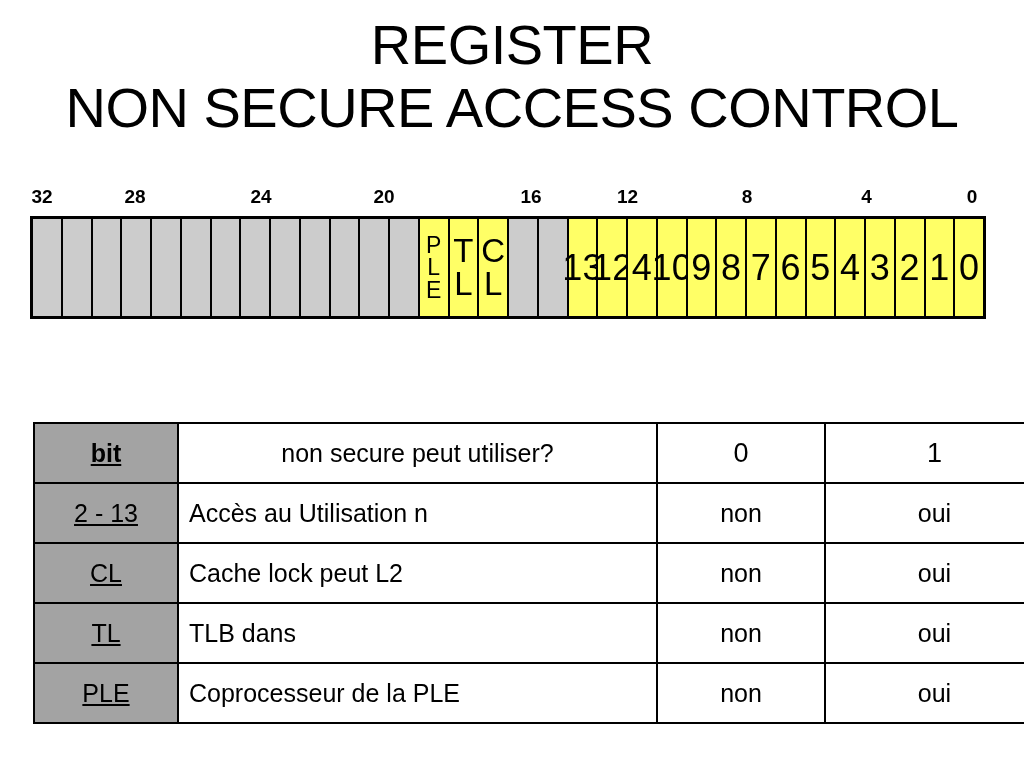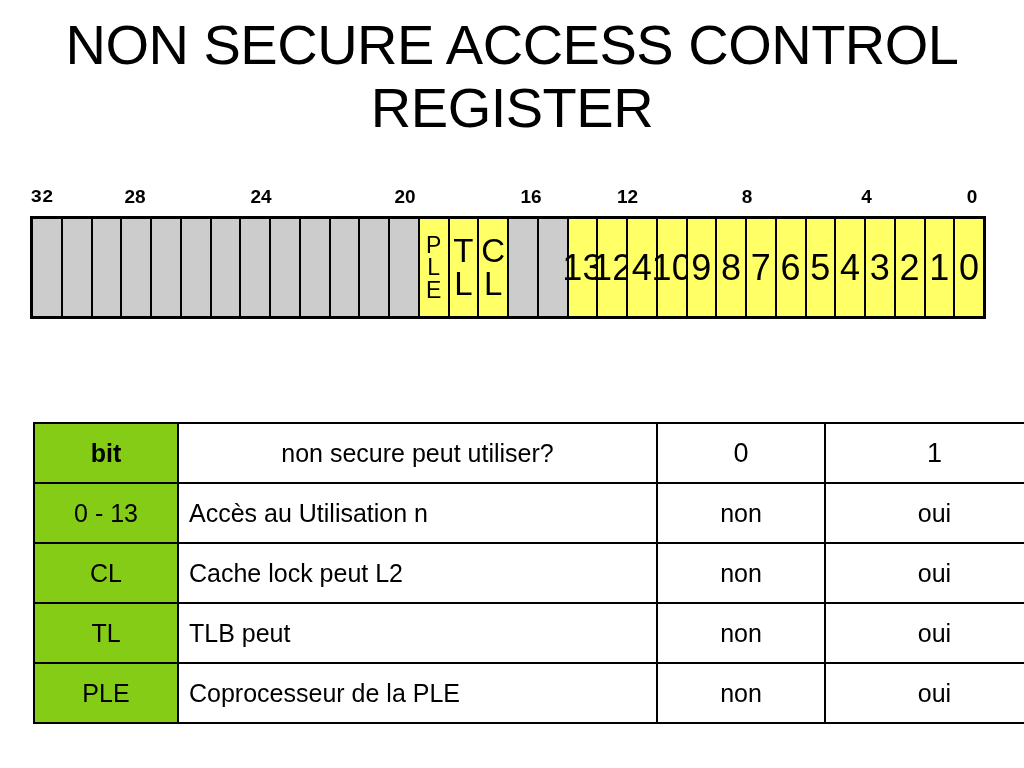--- a/index.html
+++ b/index.html
@@ -109,42 +109,42 @@
   }
   #legend-table td, #legend-table th {
     border: 2px solid #000000;
     height: 58px;
     padding: 0 10px;
     font-weight: 400;
     color: #000000;
     font-size: 25px;
     font-family: "Liberation Sans", sans-serif;
   }
-  #legend-table .col-bit    { width: 122px; text-align: center; background: #84cc16; }
+  #legend-table .col-bit    { width: 122px; text-align: center; background: #a3a3a3; text-decoration: underline; }
   #legend-table .col-desc   { width: 457px; text-align: left; }
   #legend-table .col-zero   { width: 146px; text-align: center; }
   #legend-table .col-one    { width: 197px; text-align: center; }
   #legend-table thead .col-desc { text-align: center; }
   #legend-table thead .col-zero,
   #legend-table thead .col-one { font-size: 27px; }
   #legend-table thead .col-bit { font-weight: 700; }
 </style>
 </head>
 <body>
 
 <div id="slide-title">
+  <span class="title-line">REGISTER</span>
   <span class="title-line">NON SECURE ACCESS CONTROL</span>
-  <span class="title-line">REGISTER</span>
 </div>
 
 <div id="bit-scale">
-    <span class="tick-label" style="left: 12px; font-family: Liberation Mono, monospace;">32</span>
+    <span class="tick-label" style="left: 12px;">32</span>
     <span class="tick-label" style="left: 105px;">28</span>
     <span class="tick-label" style="left: 231px;">24</span>
-    <span class="tick-label" style="left: 375px;">20</span>
+    <span class="tick-label" style="left: 354px;">20</span>
     <span class="tick-label" style="left: 501px;">16</span>
     <span class="tick-label" style="left: 597.5px;">12</span>
     <span class="tick-label" style="left: 717px;">8</span>
     <span class="tick-label" style="left: 836.5px;">4</span>
     <span class="tick-label" style="left: 942px;">0</span>
   </div>
 
 <div id="bit-field">
     <div class="bit-cell gray"></div>
     <div class="bit-cell gray"></div>
@@ -228,34 +228,34 @@
   <thead>
     <tr>
       <th class="col-bit">bit</th>
       <th class="col-desc">non secure peut utiliser?</th>
       <th class="col-zero">0</th>
       <th class="col-one">1</th>
     </tr>
   </thead>
   <tbody id="legend-table-body">
       <tr>
-        <td class="col-bit">0 - 13</td>
+        <td class="col-bit">2 - 13</td>
         <td class="col-desc">Accès au Utilisation n</td>
         <td class="col-zero">non</td>
         <td class="col-one">oui</td>
       </tr>
       <tr>
         <td class="col-bit">CL</td>
         <td class="col-desc">Cache lock peut L2</td>
         <td class="col-zero">non</td>
         <td class="col-one">oui</td>
       </tr>
       <tr>
         <td class="col-bit">TL</td>
-        <td class="col-desc">TLB peut</td>
+        <td class="col-desc">TLB dans</td>
         <td class="col-zero">non</td>
         <td class="col-one">oui</td>
       </tr>
       <tr>
         <td class="col-bit">PLE</td>
         <td class="col-desc">Coprocesseur de la PLE</td>
         <td class="col-zero">non</td>
         <td class="col-one">oui</td>
       </tr>
     </tbody>

